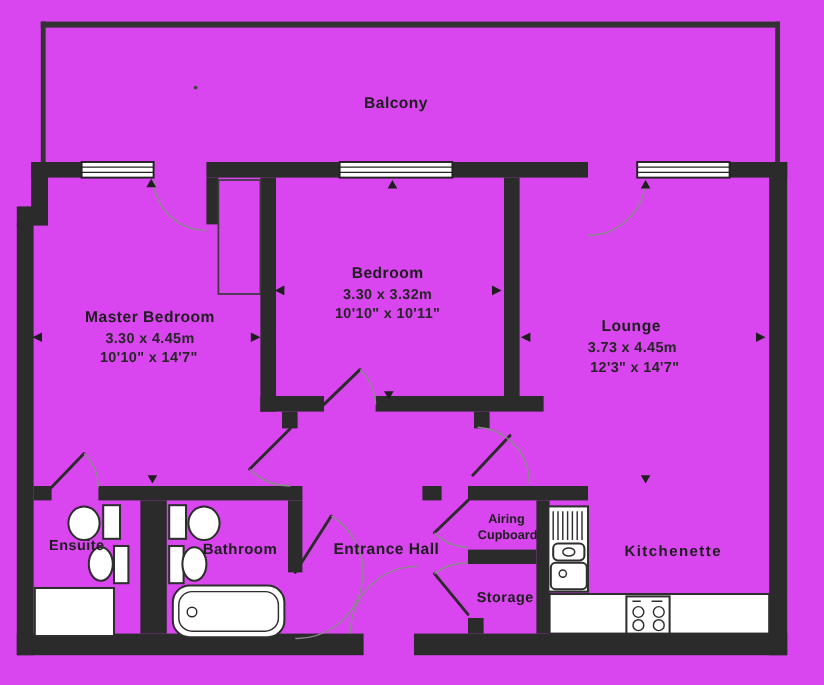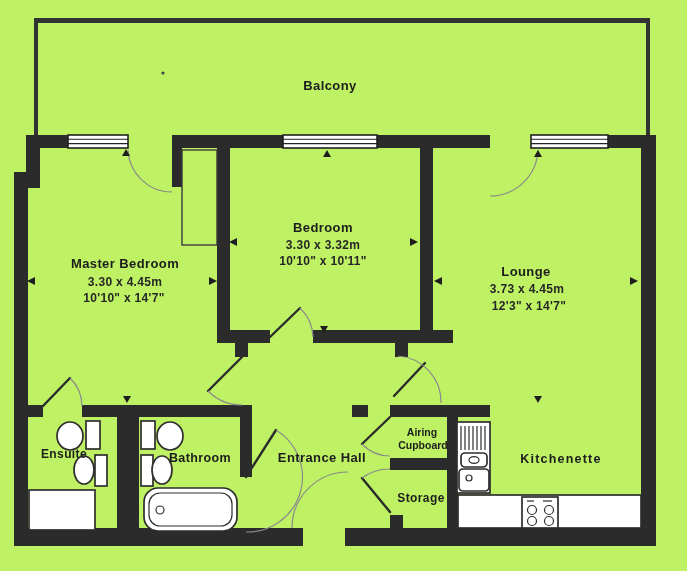--- a/index.html
+++ b/index.html
@@ -1,16 +1,16 @@
 <!DOCTYPE html>
 <html><head>
 <meta charset="utf-8">
 <style>
   html,body{margin:0;padding:0;background:#ffffff;}
-  .page{width:687px;height:571px;position:relative;background:#bef264;overflow:hidden;}
+  .page{width:687px;height:571px;position:relative;background:#d946ef;overflow:hidden;}
   svg{display:block;}
   .wall{fill:#2b2b2b;stroke:none;}
   .rail{fill:#333333;}
   .win{fill:#ffffff;stroke:#222222;stroke-width:1.6;}
   .winline{stroke:#222222;stroke-width:1.1;}
   .thinrect{fill:none;stroke:#3a3a3a;stroke-width:1.4;}
   .leaf{stroke:#2b2b2b;stroke-width:2.4;fill:none;stroke-linecap:round;}
   .swing{stroke:#8a8a8a;stroke-width:1.2;fill:none;}
   .fix{fill:#ffffff;stroke:#2e2e2e;stroke-width:1.7;}
   .fixthin{fill:none;stroke:#2e2e2e;stroke-width:1.2;}

